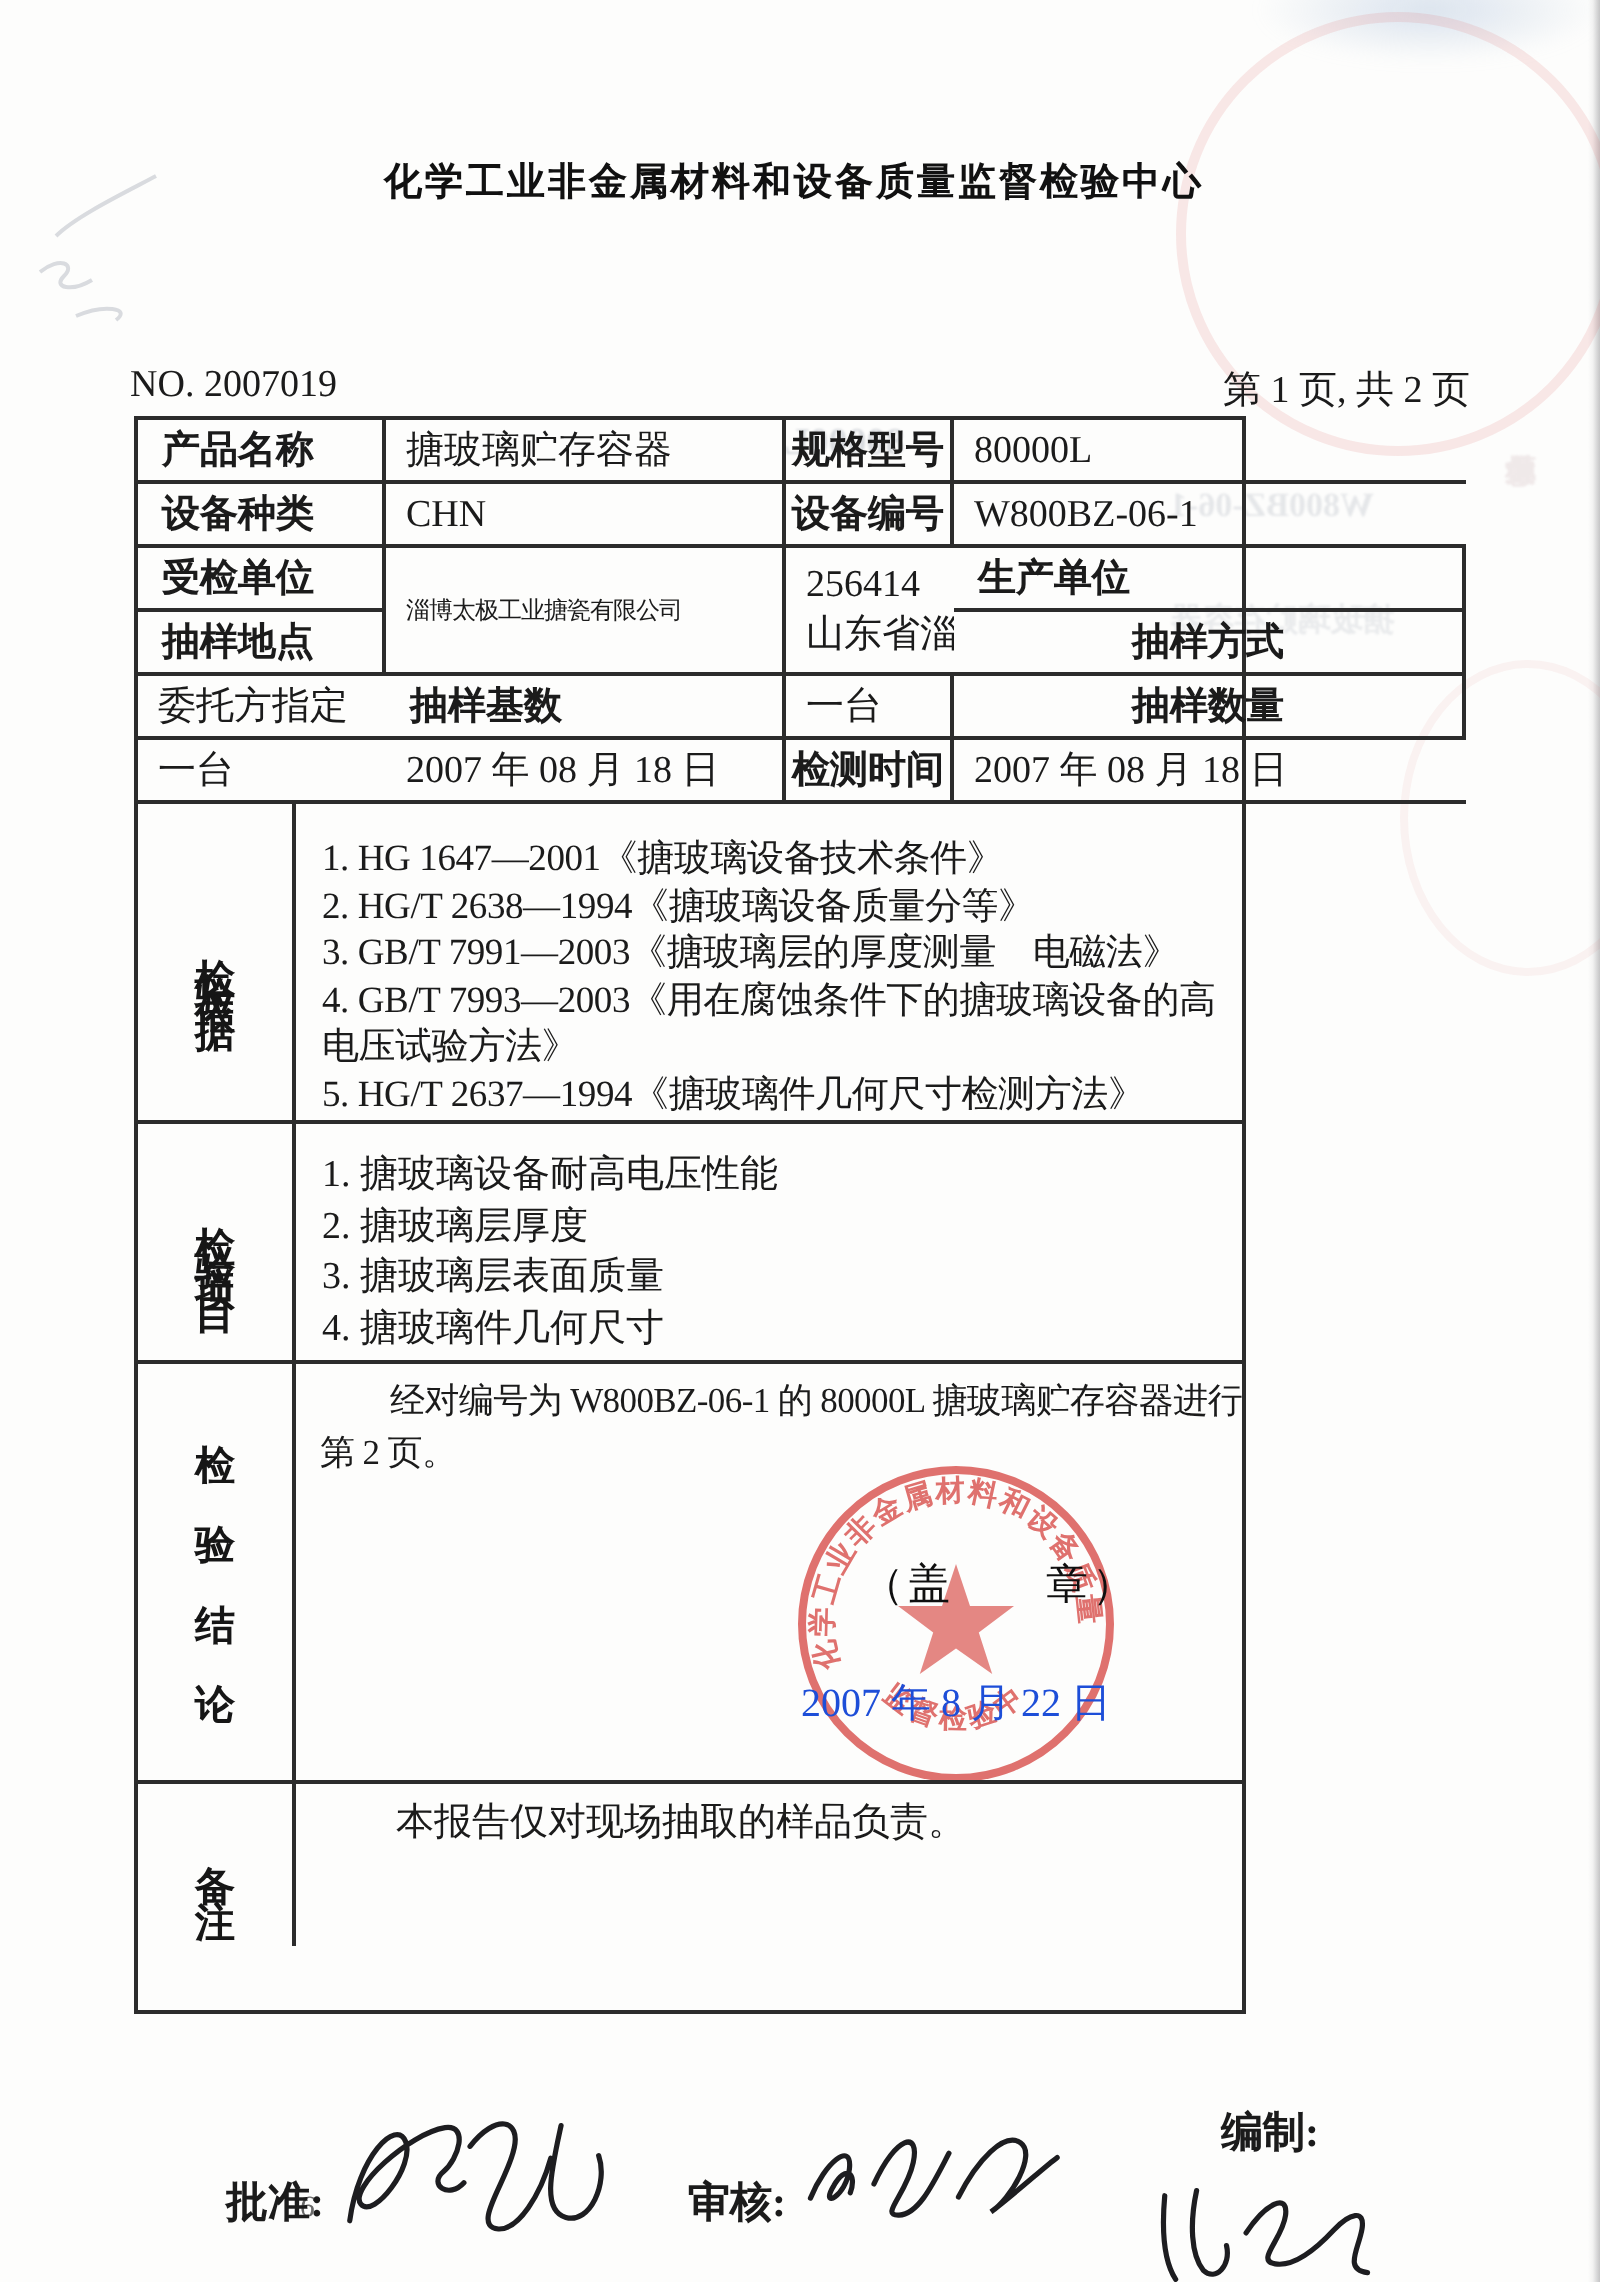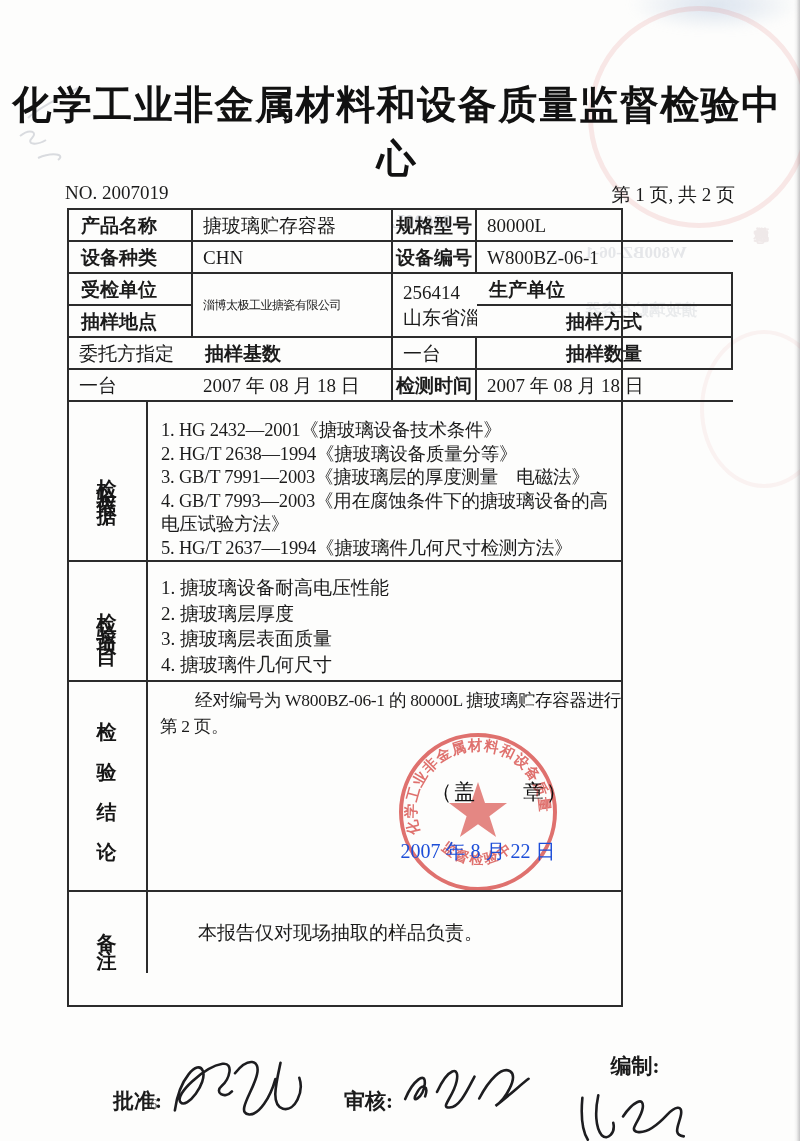--- a/index.html
+++ b/index.html
@@ -17,21 +17,21 @@
     border:5px solid rgba(222,110,110,.15);}
   .bleed-circle2{position:absolute;left:700px;top:330px;width:120px;height:150px;border-radius:50%;
     border:4px solid rgba(222,110,110,.08);}
   .pencil{position:absolute;left:8px;top:58px;opacity:.55;}
   .ghost{position:absolute;color:#87909f;transform:scaleX(-1);filter:blur(.5px);
     font-weight:700;white-space:nowrap;pointer-events:none;}
   .ghost.v{writing-mode:vertical-rl;text-orientation:upright;transform:scaleX(-1);}
   .corner-mark{position:absolute;left:150px;top:1096px;font-size:15px;color:#6a6a6a;transform:rotate(8deg);}
   
   .org-title{position:absolute;left:0;right:6px;top:78px;text-align:center;
-    font-family:"Liberation Sans","DejaVu Sans",sans-serif;font-weight:700;font-size:39px;
+    font-family:"Liberation Sans","DejaVu Sans",sans-serif;font-weight:700;font-size:19px;
     letter-spacing:1.5px;color:#111;}
   .report-title{position:absolute;left:0;right:0;top:120px;text-align:center;
     font-family:"Liberation Sans","DejaVu Sans",sans-serif;font-weight:700;font-size:45px;
     letter-spacing:100px;padding-left:100px;color:#0d0d0d;}
   .meta-row{position:absolute;left:65px;width:670px;top:182px;font-size:19px;}
   .report-no{position:absolute;left:0;top:0;}
   .page-indicator{position:absolute;right:0;top:0;}
   
   .doc-table{position:absolute;left:67px;top:208px;width:556px;height:799px;
     border:2px solid #2c2c2c;box-sizing:border-box;background:transparent;}
@@ -59,21 +59,21 @@
   .sec-body{flex:1;position:relative;box-sizing:border-box;overflow:hidden;}
   .basis-body{padding:17px 6px 0 13px;font-size:18.5px;line-height:23.5px;letter-spacing:-.2px;}
   .items-body{padding:13px 6px 0 13px;font-size:19px;line-height:25.5px;}
   .conc-line{font-size:17.5px;line-height:26px;letter-spacing:-.3px;padding:0 12px;white-space:nowrap;}
   .conc-line.first{padding-top:5px;text-indent:2em;}
   .stamp{position:absolute;left:244px;top:44px;}
   .seal-note{position:absolute;left:352px;top:96px;transform:translateX(-50%);
     font-size:21px;letter-spacing:2px;color:#0f0f0f;white-space:nowrap;}
   .stamp-date{position:absolute;left:330px;top:156px;transform:translateX(-50%);
     font-size:20px;color:#1d4ed8;white-space:nowrap;}
-  .remark-body{padding:7px 12px 0 12px;font-size:19px;line-height:26px;text-indent:2em;margin-top:21px;}
+  .remark-body{padding:7px 12px 0 12px;font-size:19px;line-height:26px;text-indent:2em;}
   
   .signs{position:absolute;left:95px;top:1034px;width:660px;display:flex;align-items:center;}
   .sig-group{display:flex;align-items:center;}
   .sig-label{font-weight:700;font-size:21px;white-space:nowrap;padding-top:18px;}
   .sig-svg{margin-left:2px;}
 </style>
 </head>
 <body>
 
 <div class="page">
@@ -143,21 +143,21 @@
       <div class="cell br val">2007 年 08 月 18 日</div>
       <div class="cell br lab2">检测时间</div>
       <div class="cell val">2007 年 08 月 18 日</div>
     </div>
 
     <div class="section" style="height:160px;">
       <div class="sec-label">
         <span class="vlabel vl-basis">检验依据</span>
       </div>
       <div class="sec-body basis-body">
-        <div>1. HG 2432—2001《搪玻璃设备技术条件》</div>
+        <div>1. HG 1647—2001《搪玻璃设备技术条件》</div>
         <div>2. HG/T 2638—1994《搪玻璃设备质量分等》</div>
         <div>3. GB/T 7991—2003《搪玻璃层的厚度测量　电磁法》</div>
         <div>4. GB/T 7993—2003《用在腐蚀条件下的搪玻璃设备的高电压试验方法》</div>
         <div>5. HG/T 2637—1994《搪玻璃件几何尺寸检测方法》</div>
       </div>
     </div>
 
     <div class="section" style="height:120px;">
       <div class="sec-label">
         <span class="vlabel vl-items">检验项目</span>

